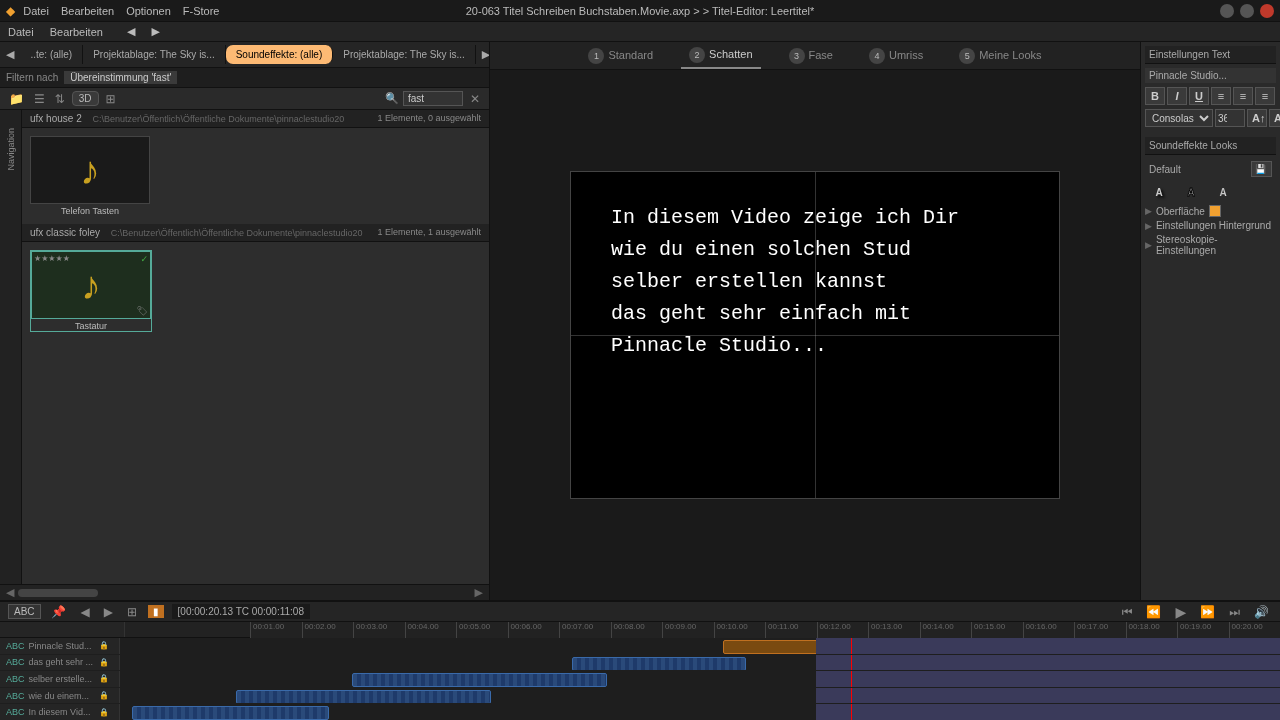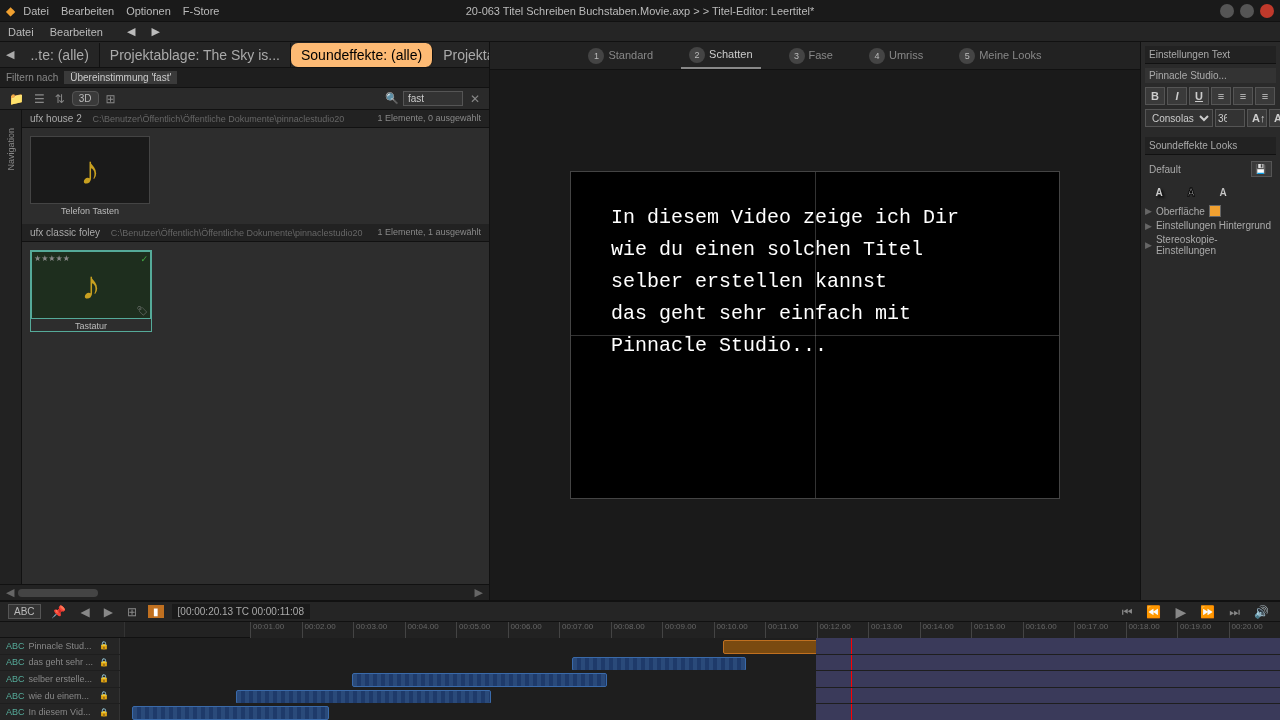--- a/index.html
+++ b/index.html
@@ -27,21 +27,21 @@
     }
 
     
     #main { display: flex; width: 100%; height: calc(720px - 42px - 120px); }
 
     
     #left-panel { width: 490px; height: 100%; background: #2d2d2d; border-right: 1px solid #111; display: flex; flex-direction: column; }
 
     
     #tabs { display: flex; height: 26px; background: #252525; align-items: center; border-bottom: 1px solid #111; overflow: hidden; }
-    .tab { padding: 4px 10px; font-size: 14px; color: #aaa; cursor: pointer; border-right: 1px solid #111; white-space: nowrap; }
+    .tab { padding: 4px 10px; font-size: 10px; color: #aaa; cursor: pointer; border-right: 1px solid #111; white-space: nowrap; }
     .tab.active { background: #fdba74; color: #000; border-radius: 7px; }
     .tab-arrow { padding: 4px 6px; color: #aaa; cursor: pointer; }
 
     
     #filterbar { height: 20px; background: #1e1e1e; display: flex; align-items: center; padding: 0 6px; gap: 6px; font-size: 10px; color: #888; border-bottom: 1px solid #111; }
 
     
     #toolbar { height: 22px; background: #2a2a2a; display: flex; align-items: center; padding: 0 6px; gap: 4px; border-bottom: 1px solid #111; }
     .tb-btn { background: #3a3a3a; border: 1px solid #555; color: #bbb; padding: 1px 6px; font-size: 10px; cursor: pointer; border-radius: 4px; }
 
@@ -255,21 +255,21 @@
         <span class="look-tab-num">5</span><span>Meine Looks</span>
       </span>
     </div>
 
     <div id="preview">
       <div id="preview-frame">
         <div class="crosshair-h"></div>
         <div class="crosshair-v"></div>
         <div id="preview-text">
           <div>In diesem Video zeige ich Dir</div>
-          <div>wie du einen solchen Titel</div>
+          <div>wie du einen solchen Stud</div>
           <div>selber erstellen kannst</div>
           <div>das geht sehr einfach mit</div>
           <div>Pinnacle Studio...</div>
         </div>
       </div>
     </div>
   </div>
 
   <div id="right-panel">
     <div class="right-section">

